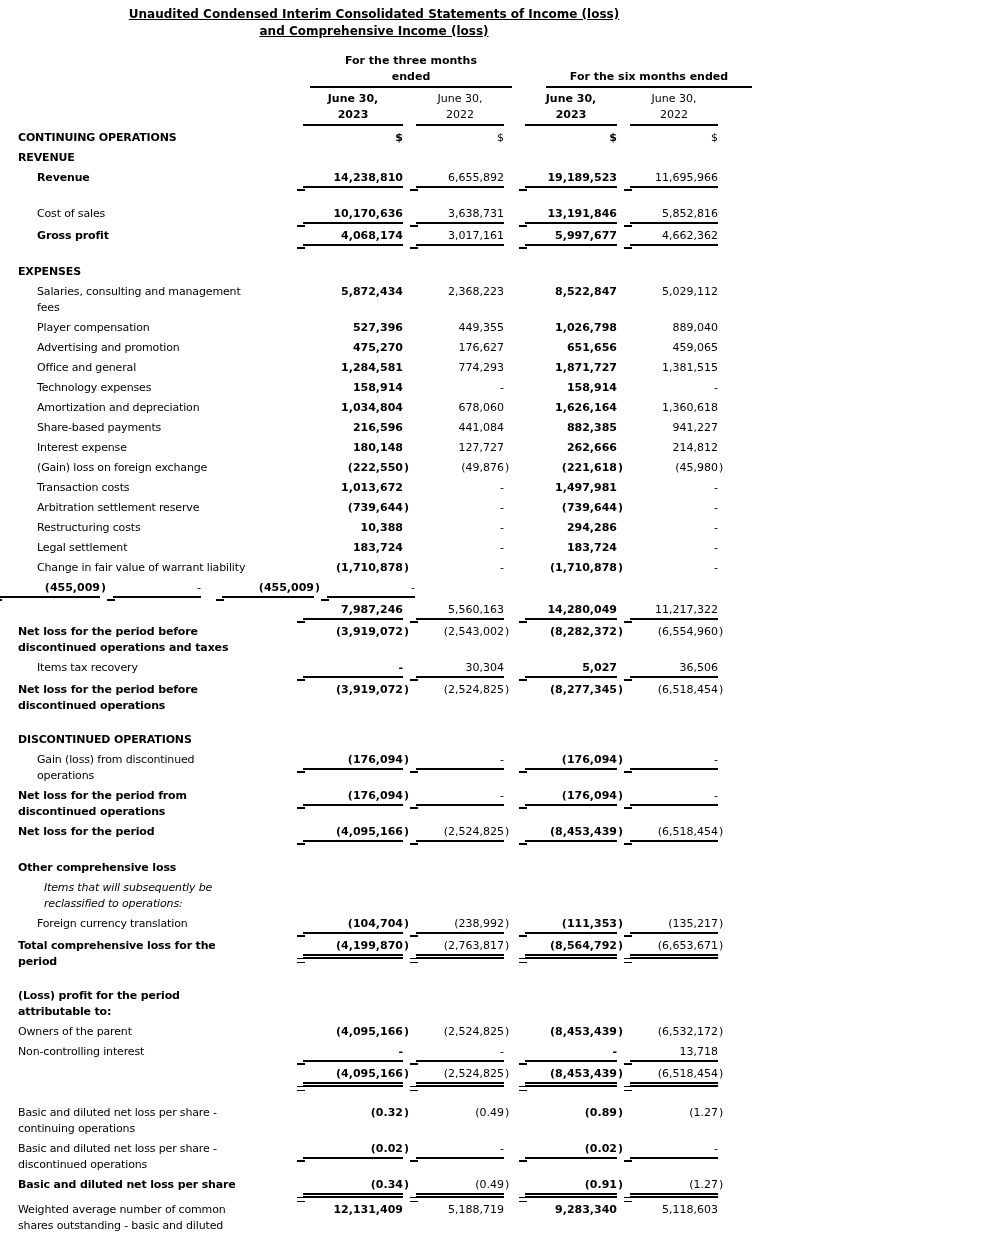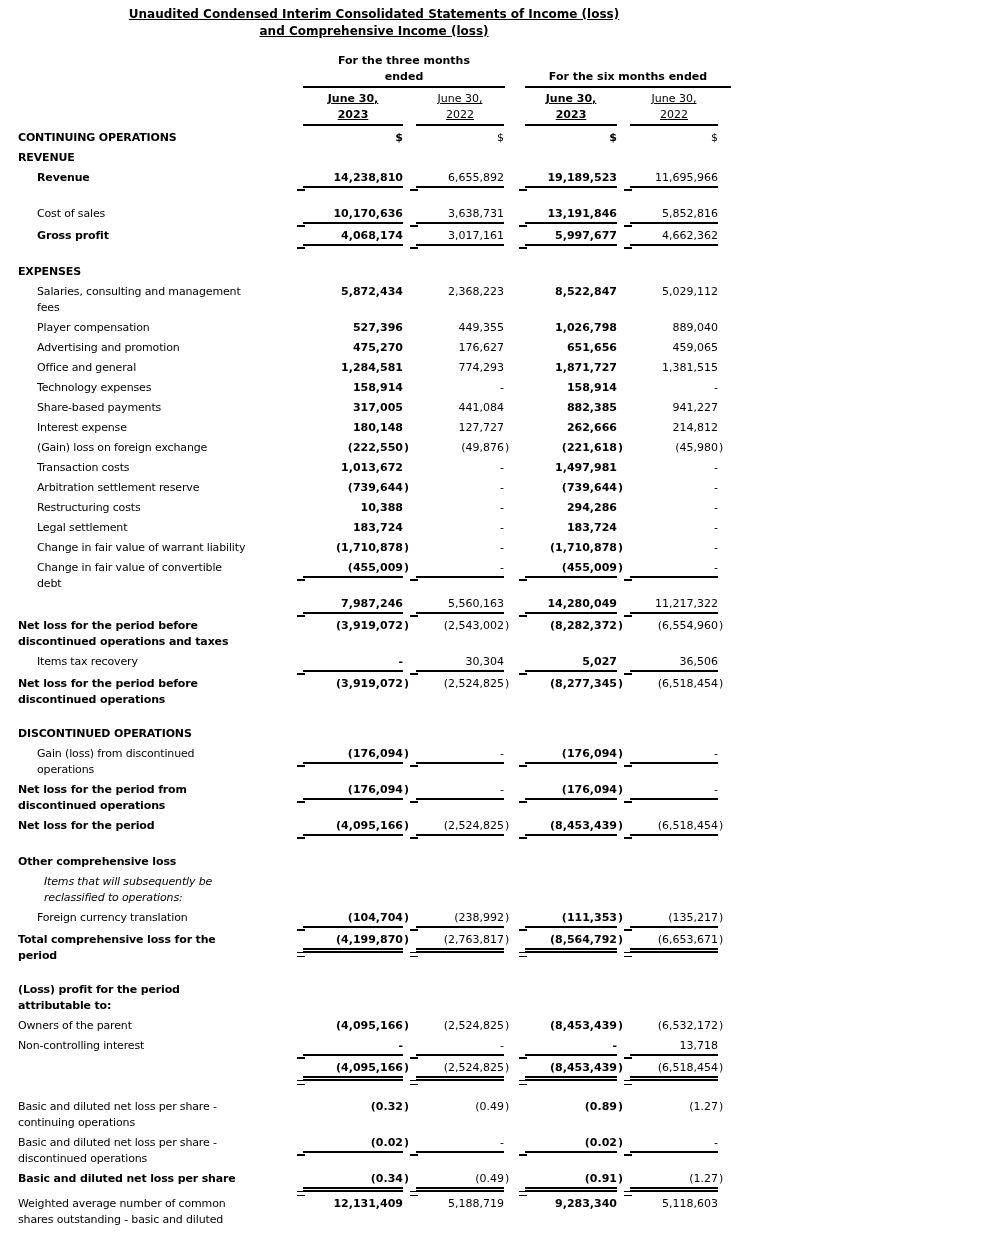--- a/index.html
+++ b/index.html
@@ -17,35 +17,35 @@
   .title {
     width: 740px;
     text-align: center;
     font-weight: bold;
     font-size: 12px;
     line-height: 17px;
   }
   .title div { text-decoration: underline; padding-left: 8px; }
 
   
-  .hgroups { display: flex; align-items: flex-end; margin-top: 13px; font-weight: bold; }
+  .hgroups { display: flex; align-items: flex-end; margin-top: 13px; font-weight: bold; gap: 7px; }
   .lblspace { width: 303px; flex: 0 0 303px; }
   .g {
     text-align: center; white-space: pre-line; line-height: 16px;
     border-bottom: 2px solid #000; padding-bottom: 1px;
   }
   .g1 { width: 202px; }
   .hsp { width: 20px; flex: 0 0 20px; }
   .g2 { width: 206px; }
 
   
   .hcols { display: flex; align-items: flex-end; margin-top: 3px; }
   .ch {
     text-align: center; white-space: pre-line; line-height: 16px;
-    border-bottom: 2px solid #000; padding-bottom: 1px; text-decoration: underline;
+    border-bottom: 2px solid #000; padding-bottom: 1px;
   }
 
   
   .c1 { width: 100px; flex: 0 0 100px; }
   .c2 { width: 88px;  flex: 0 0 88px;  }
   .c3 { width: 92px;  flex: 0 0 92px;  }
   .c4 { width: 88px;  flex: 0 0 88px;  }
   .par { width: 13px; flex: 0 0 13px; line-height: 16px; padding-left: 1px; box-sizing: border-box; }
   .cgap { width: 8px; flex: 0 0 8px; }
 
@@ -224,22 +224,34 @@
         <div class="par bn"></div>
         <div class="cell c2">-</div>
         <div class="par"></div>
         <div class="cgap"></div>
         <div class="cell c3 bn">158,914</div>
         <div class="par bn"></div>
         <div class="cell c4">-</div>
         <div class="par"></div>
       </div>
       <div class="row i">
+        <div class="lbl">Amortization and depreciation</div>
+        <div class="cell c1 bn">1,034,804</div>
+        <div class="par bn"></div>
+        <div class="cell c2">678,060</div>
+        <div class="par"></div>
+        <div class="cgap"></div>
+        <div class="cell c3 bn">1,626,164</div>
+        <div class="par bn"></div>
+        <div class="cell c4">1,360,618</div>
+        <div class="par"></div>
+      </div>
+      <div class="row i">
         <div class="lbl">Share-based payments</div>
-        <div class="cell c1 bn">317,005</div>
+        <div class="cell c1 bn">216,596</div>
         <div class="par bn"></div>
         <div class="cell c2">441,084</div>
         <div class="par"></div>
         <div class="cgap"></div>
         <div class="cell c3 bn">882,385</div>
         <div class="par bn"></div>
         <div class="cell c4">941,227</div>
         <div class="par"></div>
       </div>
       <div class="row i">
@@ -320,22 +332,20 @@
         <div class="par bn">)</div>
         <div class="cell c2">-</div>
         <div class="par"></div>
         <div class="cgap"></div>
         <div class="cell c3 bn">(1,710,878</div>
         <div class="par bn">)</div>
         <div class="cell c4">-</div>
         <div class="par"></div>
       </div>
       <div class="row i">
-        <div class="lbl">Change in fair value of convertible
-debt</div>
         <div class="cell c1 bn u">(455,009</div>
         <div class="par bn">)</div>
         <div class="cell c2 u">-</div>
         <div class="par"></div>
         <div class="cgap"></div>
         <div class="cell c3 bn u">(455,009</div>
         <div class="par bn">)</div>
         <div class="cell c4 u">-</div>
         <div class="par"></div>
       </div>

